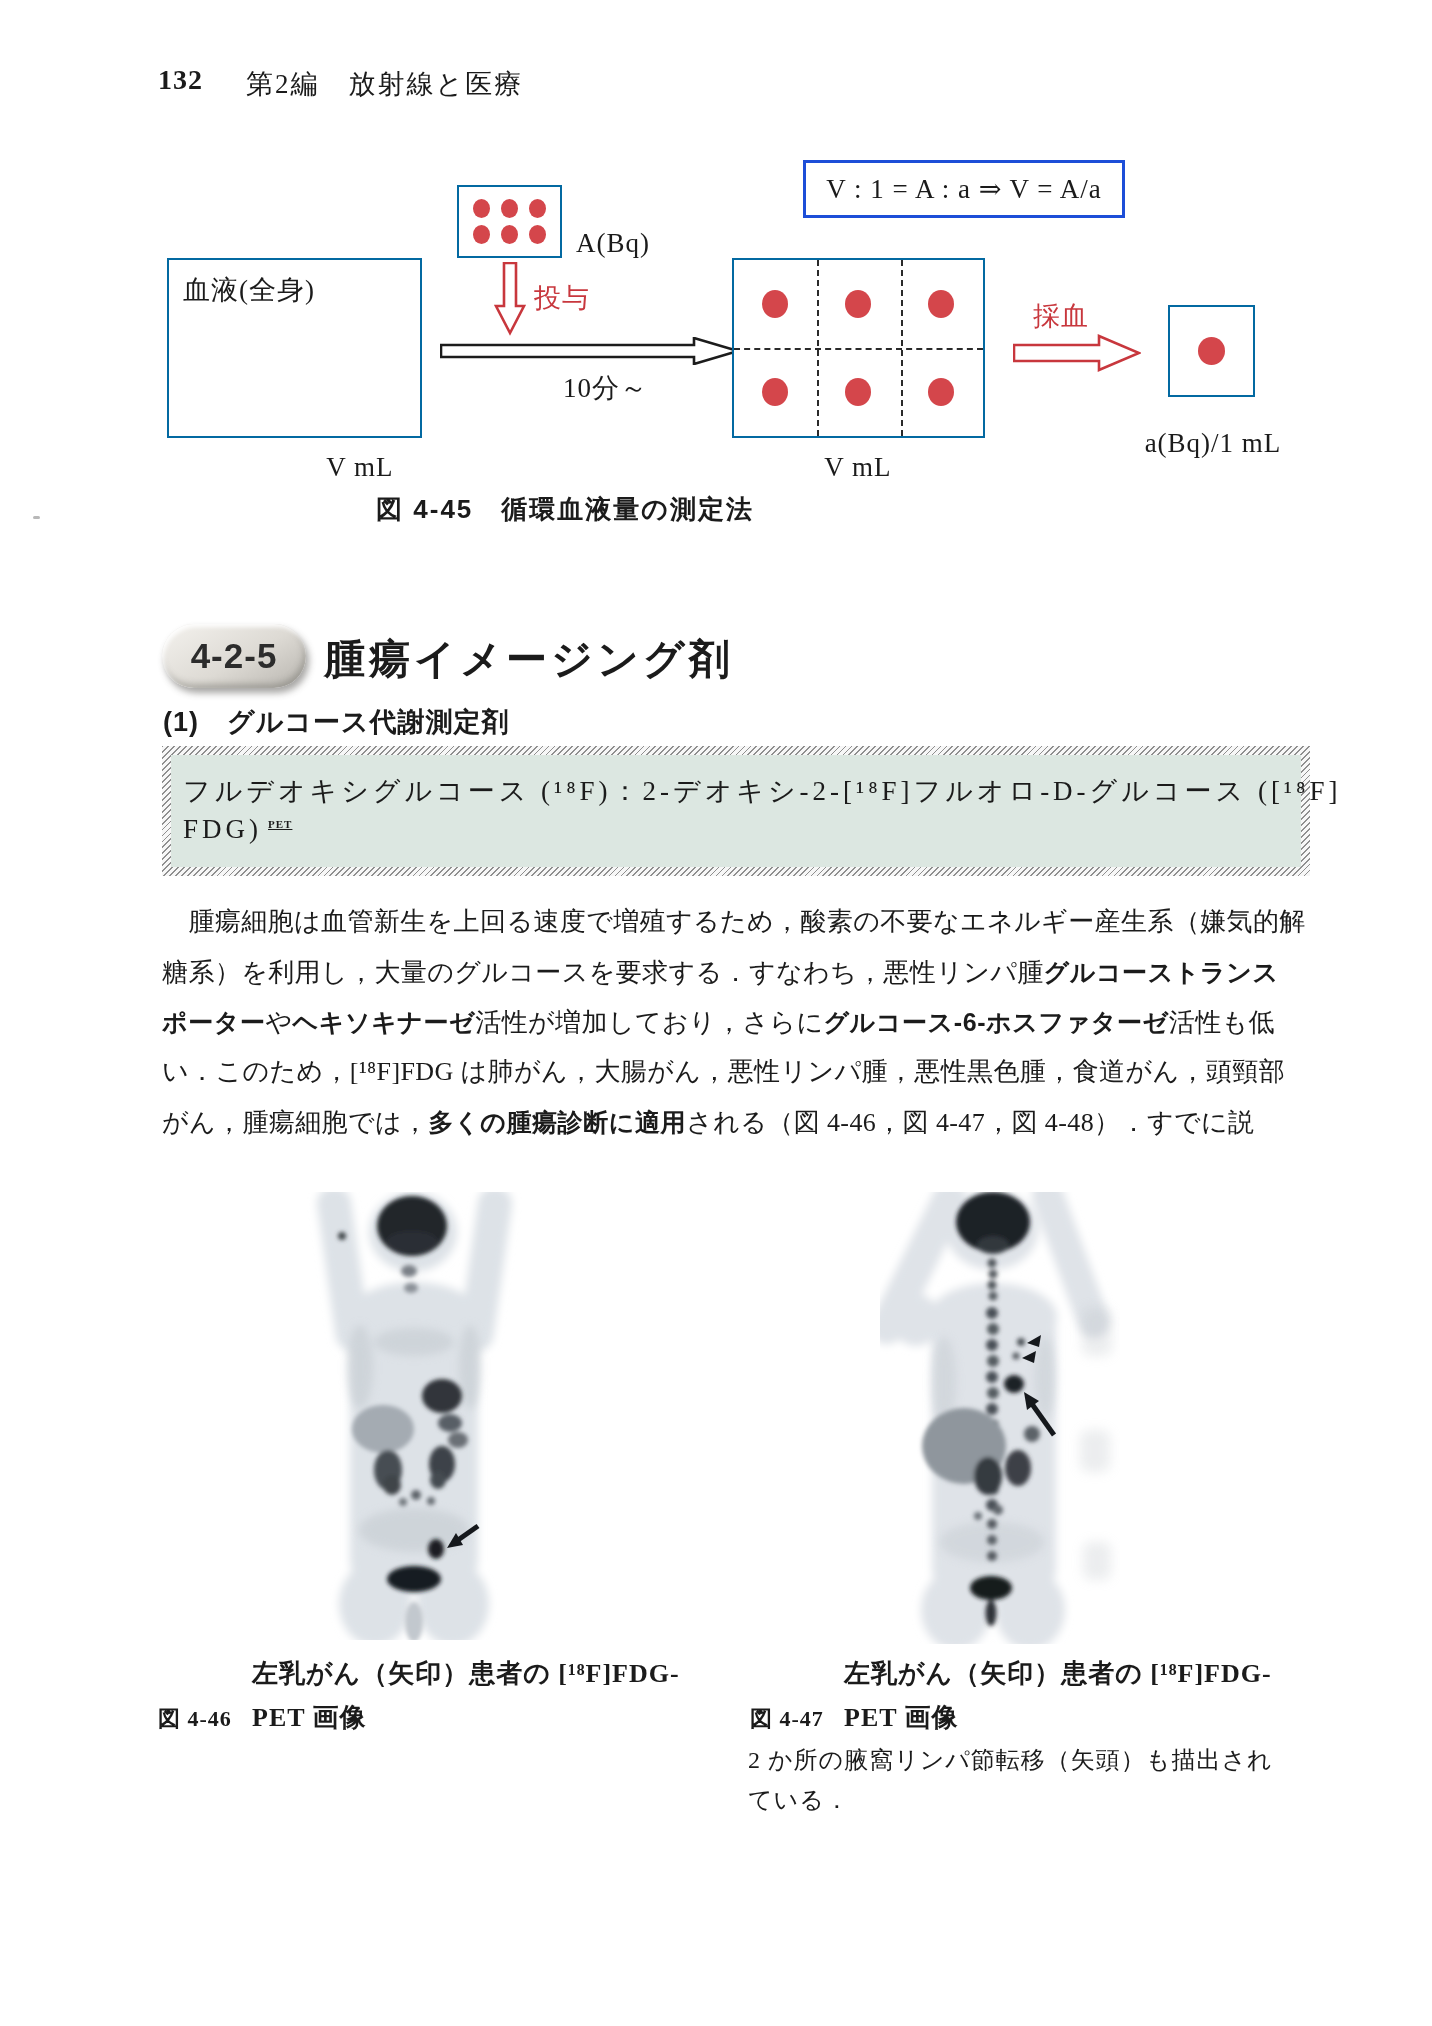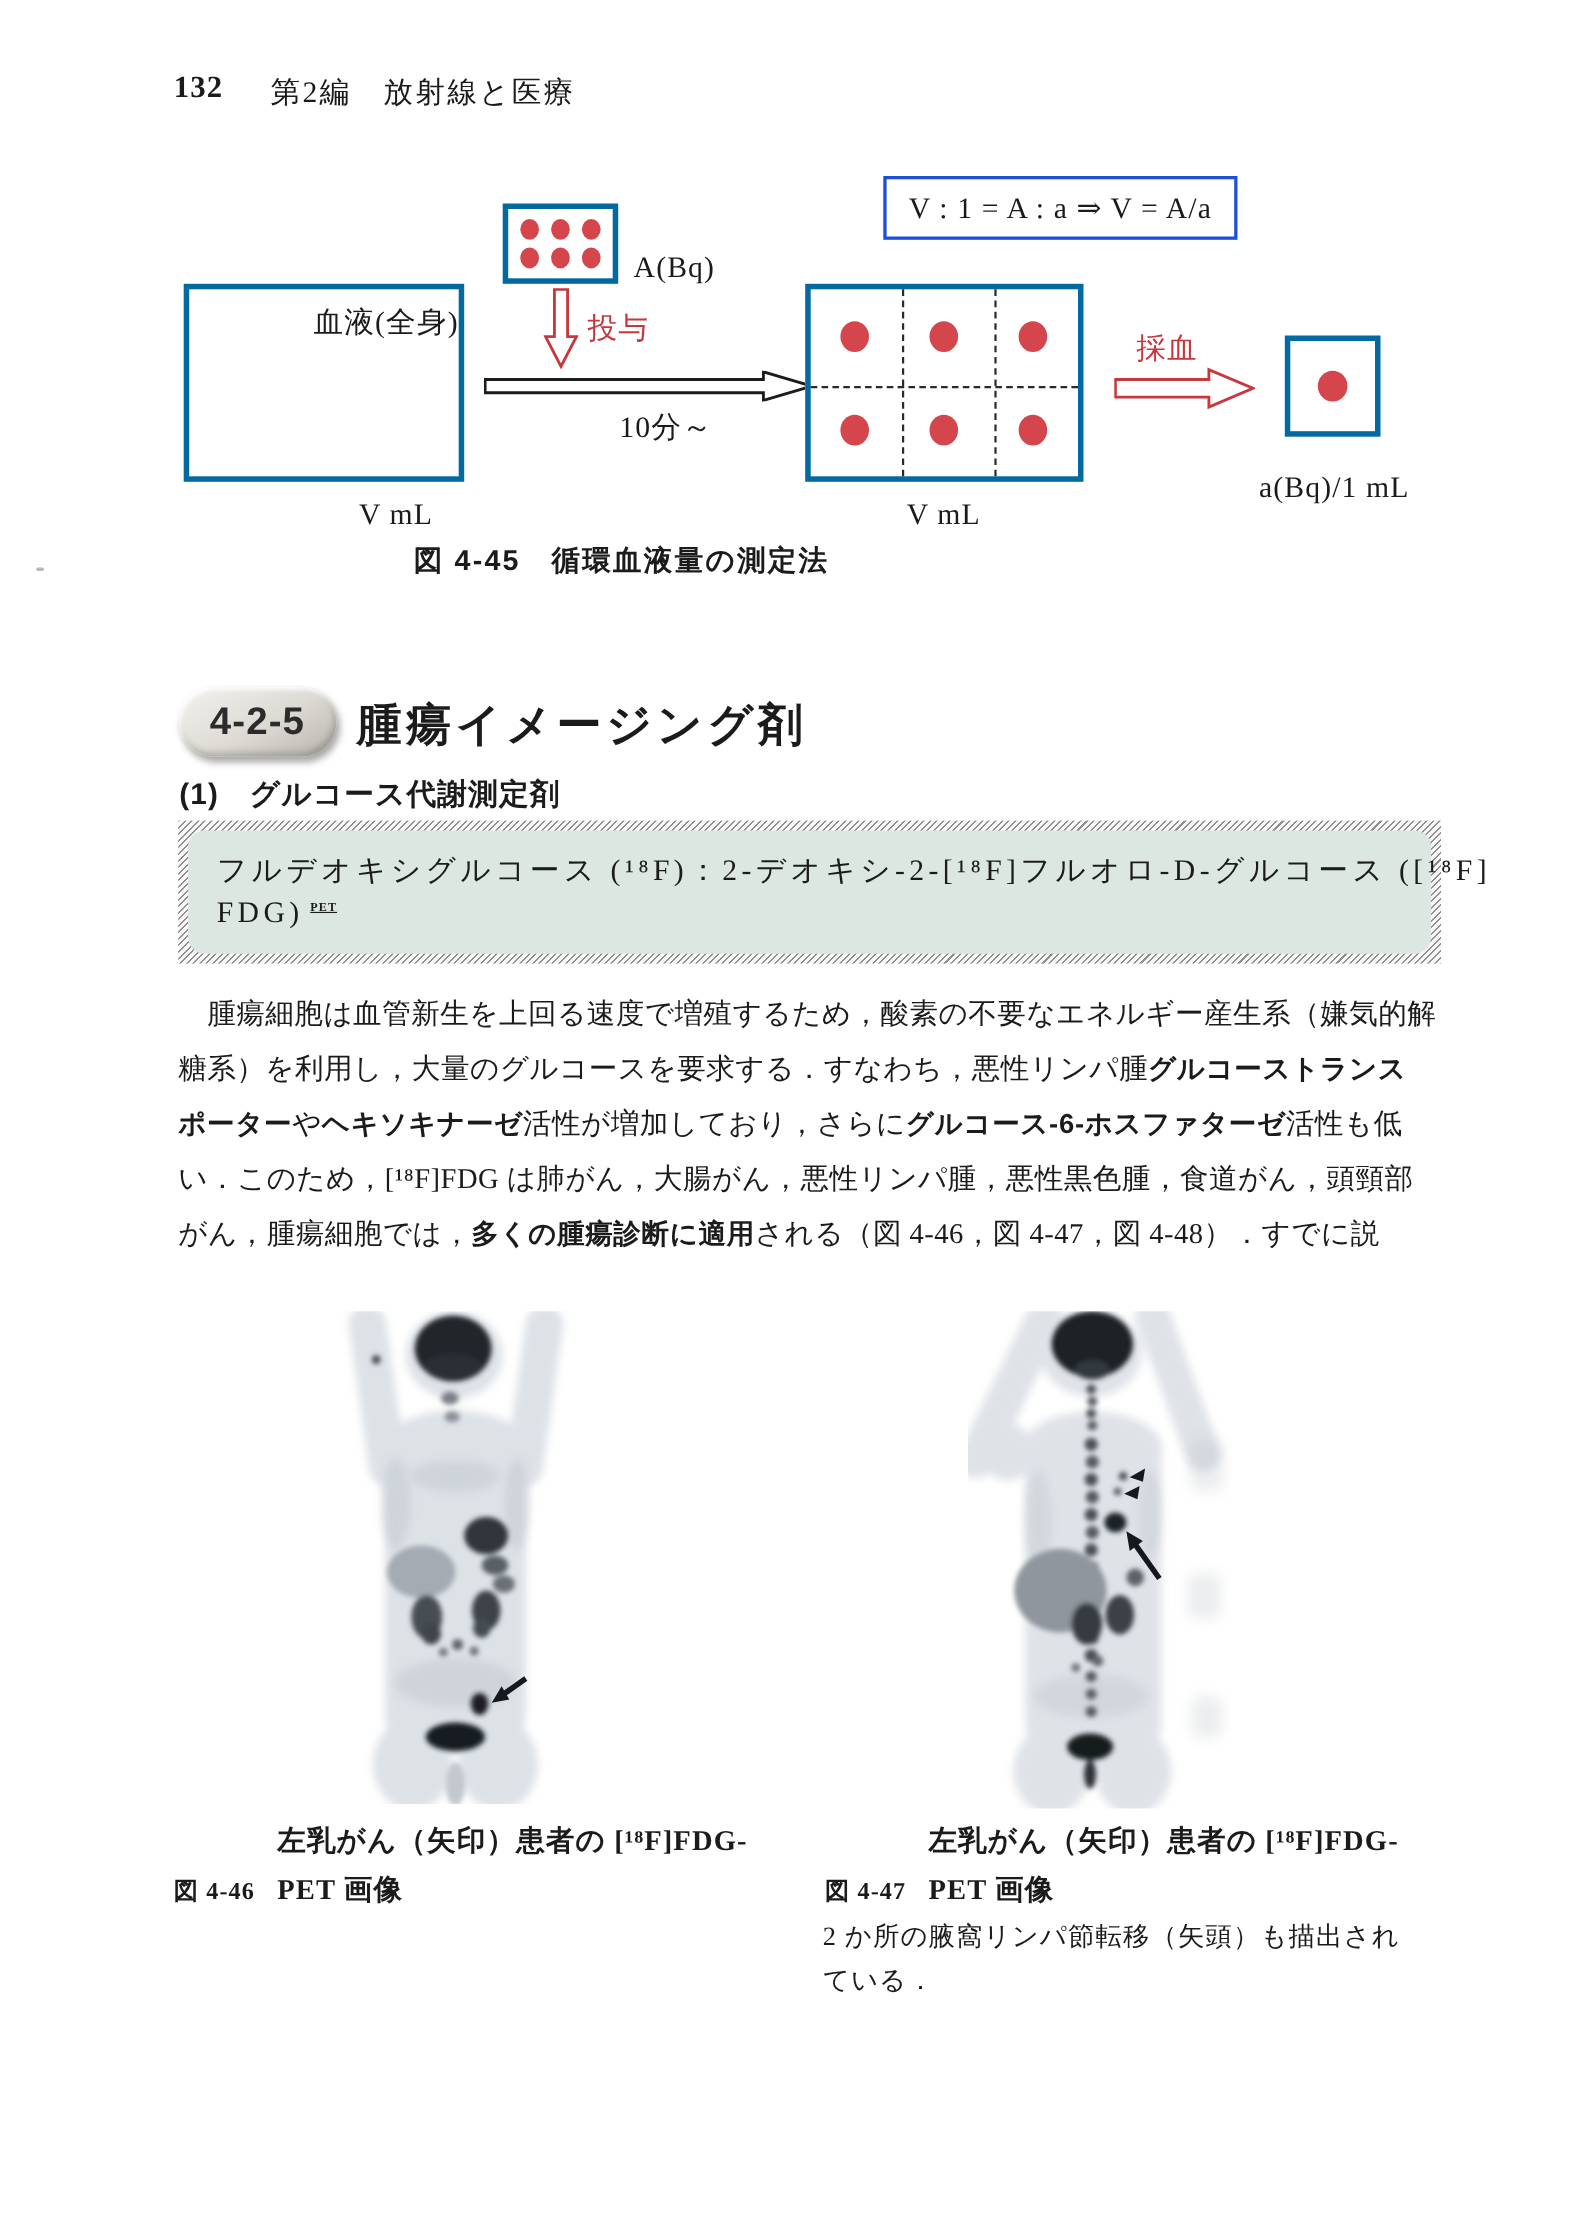--- a/index.html
+++ b/index.html
@@ -5,21 +5,21 @@
   html,body{margin:0;padding:0;background:#777;}
   .page{position:relative;width:1432px;height:2026px;background:#ffffff;margin:0 auto;overflow:hidden;
         font-family:"Liberation Serif","DejaVu Serif",serif;color:#1b1b1b;}
   .abs{position:absolute;}
 
   
   .pageno{left:158px;top:64px;font-size:28px;font-weight:bold;letter-spacing:1px;}
   .header-txt{left:246px;top:66px;font-size:27px;letter-spacing:2px;}
 
   
-  .dgm-box{border:5px solid #0369a1;background:#fff;box-sizing:border-box;text-align:right;}
+  .dgm-box{border:2px solid #0369a1;background:#fff;box-sizing:border-box;}
   .blood-box{left:167px;top:258px;width:255px;height:180px;}
   .blood-label{padding:12px 0 0 14px;font-size:27px;letter-spacing:1px;}
   .syringe-box{left:457px;top:185px;width:105px;height:73px;display:flex;flex-wrap:wrap;
                align-content:center;justify-content:center;gap:7px 11px;padding:0 6px;}
   .dot{width:19px;height:21px;border-radius:50%;background:#d4464b;}
   .dot.small{width:17px;height:19px;}
   .mid-box{left:732px;top:258px;width:253px;height:180px;}
   .mid-dots{position:absolute;inset:0;display:flex;flex-wrap:wrap;}
   .mid-cell{width:33.33%;height:50%;display:flex;align-items:center;justify-content:center;}
   .mid-cell .dot{width:26px;height:28px;}
@@ -41,22 +41,22 @@
         display:flex;align-items:center;justify-content:center;
         font-family:"Liberation Sans","DejaVu Sans",sans-serif;font-weight:bold;font-size:35px;color:#2c2c2c;letter-spacing:1px;}
   .sec-title{left:324px;top:632px;font-size:41px;font-weight:bold;letter-spacing:4px;
              font-family:"Liberation Sans","DejaVu Sans",sans-serif;}
   .sub-title{left:163px;top:704px;font-size:27px;font-weight:bold;letter-spacing:1px;
              font-family:"Liberation Sans","DejaVu Sans",sans-serif;}
 
   
   .hl-outer{left:162px;top:746px;width:1148px;height:130px;box-sizing:border-box;
             background:repeating-linear-gradient(135deg,#8f8f8f 0px,#8f8f8f 1.3px,#f7f7f7 1.3px,#f7f7f7 4.2px);}
-  .hl-inner{position:absolute;inset:9px;background:#dce7e1;padding:17px 26px;box-sizing:border-box;
-            font-size:27px;letter-spacing:4px;line-height:38px;white-space:nowrap;border-radius:15px;}
+  .hl-inner{position:absolute;inset:9px;background:#dce7e1;padding:17px 12px;box-sizing:border-box;
+            font-size:27px;letter-spacing:4px;line-height:38px;white-space:nowrap;}
   .pet-tag{font-size:11px;font-weight:bold;text-decoration:underline;letter-spacing:1px;
            position:relative;top:-10px;margin-left:6px;}
 
   
   .para-line{left:162px;width:1155px;font-size:26px;letter-spacing:0.4px;white-space:nowrap;line-height:34px;}
   .para-line b{font-family:"Liberation Sans","DejaVu Sans",sans-serif;font-size:25px;letter-spacing:0.6px;}
 
   
   .pet-svg{display:block;}
   .cap-label{font-size:22px;font-weight:bold;letter-spacing:1px;margin-top:48px;}

